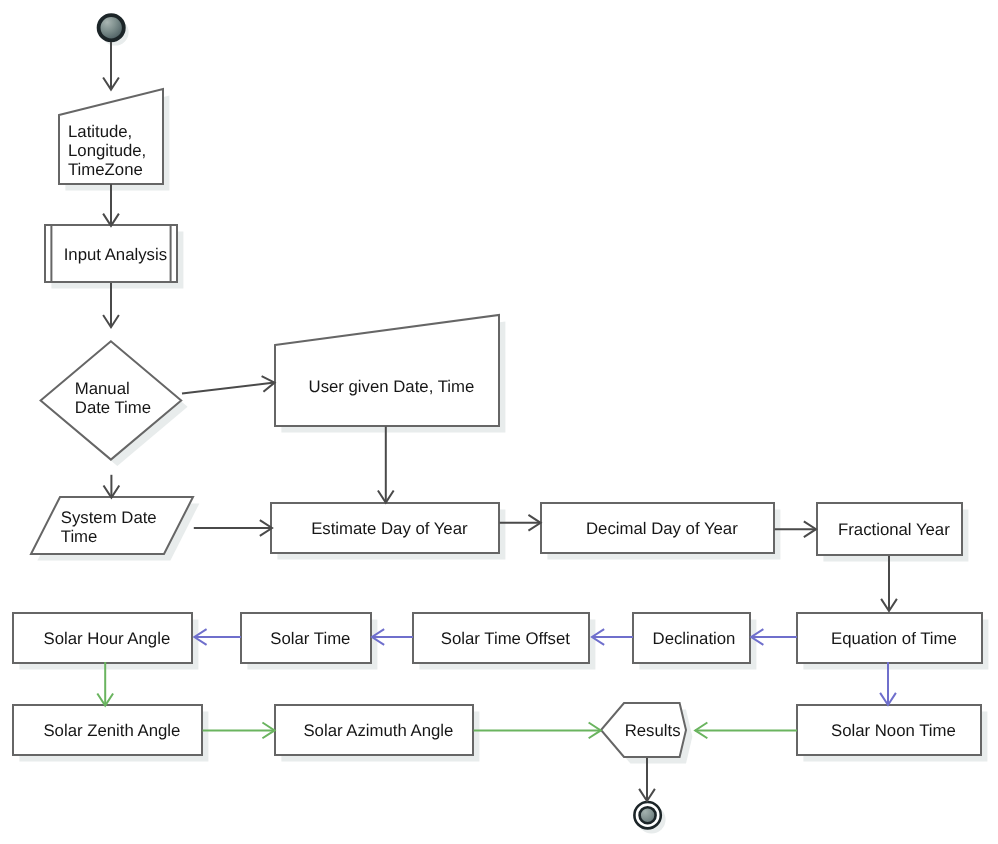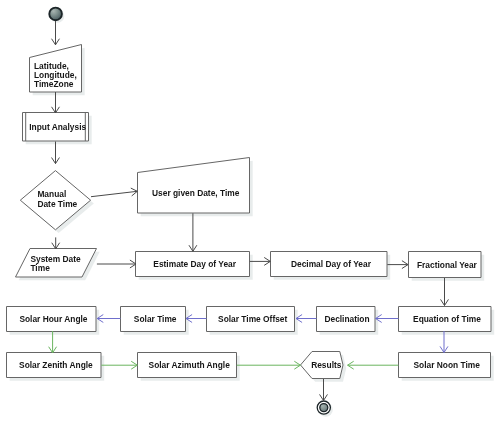--- a/index.html
+++ b/index.html
@@ -1,18 +1,18 @@
 <!DOCTYPE html>
 <html><head>
 <meta charset="utf-8">
 <style>
   html,body{margin:0;padding:0;background:#ffffff;}
   body{width:499px;height:422px;overflow:hidden;
        font-family:"Liberation Sans",sans-serif;}
-  #canvas{position:relative;width:395px;height:422px;background:#fff;font-weight:bold;}
+  #canvas{position:relative;width:395px;height:422px;background:#fff;}
   svg#diagram{position:absolute;top:0;left:0;display:block;
               shape-rendering:geometricPrecision;}
   .node-shape{fill:#ffffff;stroke:#666666;stroke-width:1;}
   .node-label{fill:#161616;font-family:"Liberation Sans",sans-serif;
               font-size:8.4px;}
   .edge{fill:none;stroke-width:1;}
 </style>
 </head>
 <body>
 

